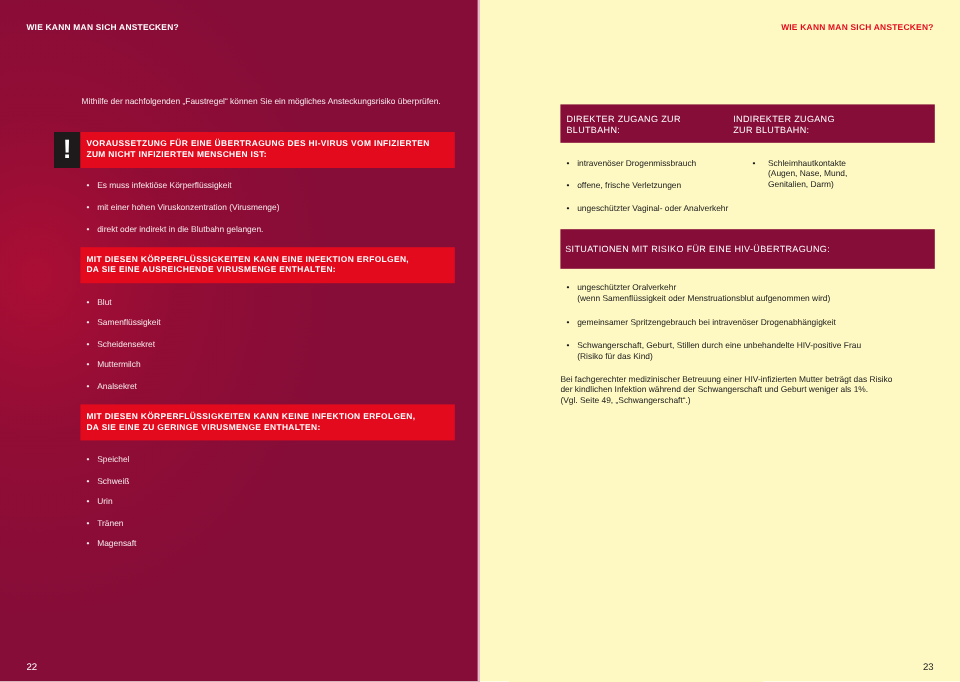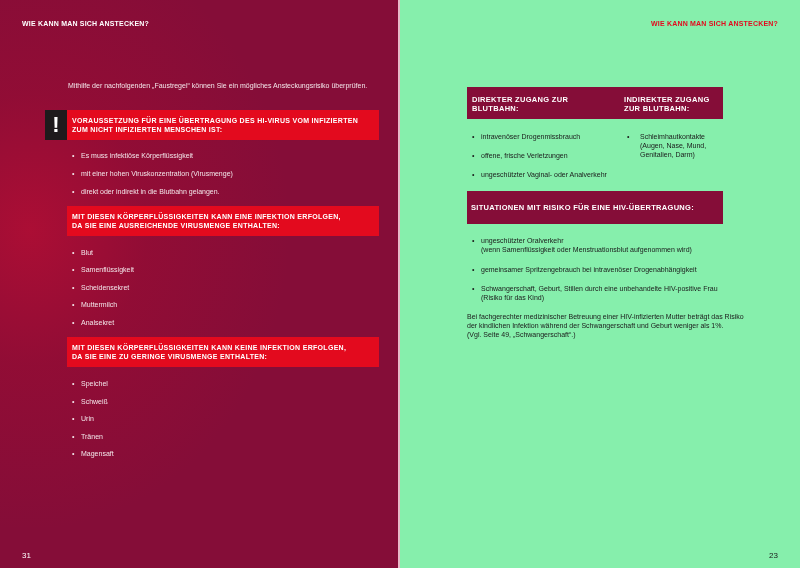--- a/index.html
+++ b/index.html
@@ -10,21 +10,21 @@
     position: absolute; left: 0; top: 0; width: 400px; height: 568px;
     background:
       radial-gradient(ellipse 260px 300px at 30px 230px, rgba(178,14,52,0.85) 0%, rgba(160,12,50,0.45) 45%, rgba(133,13,56,0) 100%),
       #850d38;
     color: #ffffff;
   }
   .page-left .edge {
     position: absolute; right: 0; top: 0; width: 2px; height: 568px; background: #e8b9c8;
   }
   .page-right {
-    position: absolute; left: 400px; top: 0; width: 400px; height: 568px; background: #86efac; color: #1a1a1a;
+    position: absolute; left: 400px; top: 0; width: 400px; height: 568px; background: #fef9c3; color: #1a1a1a;
   }
 
   .running-head {
     position: absolute; top: 20px; font-size: 7px; font-weight: bold; letter-spacing: 0.2px; text-transform: uppercase;
   }
   .page-left .running-head { left: 22px; color: #ffffff; }
   .page-right .running-head { right: 22px; color: #e30a1e; }
 
   .page-num { position: absolute; top: 551px; font-size: 8px; }
   .page-left .page-num { left: 22px; color: #ffffff; }
@@ -43,22 +43,22 @@
     position: absolute; left: 45px; top: 110px; width: 22px; height: 30px; background: #1e1a1c;
     color: #ffffff; font-weight: bold; font-size: 22px; line-height: 30px; text-align: center;
   }
 
   .bullet-item {
     position: absolute; left: 72px; font-size: 7px; line-height: 9px; color: #f3e6ea; white-space: nowrap;
   }
   .bullet-item .dot { display: inline-block; width: 9px; }
 
   .maroon-box {
-    position: absolute; left: 467px; width: 256px; background: #850d38; color: #fff;
-    font-size: 7.5px; font-weight: bold; line-height: 9px; letter-spacing: 0.3px; text-transform: uppercase;
+    position: absolute; left: 467px; width: 312px; background: #850d38; color: #fff;
+    font-size: 7.5px; font-weight: normal; line-height: 9px; letter-spacing: 0.3px; text-transform: uppercase;
   }
   .maroon-box .col { position: absolute; top: 8px; }
 
   .r-item {
     position: absolute; font-size: 7px; line-height: 9px; color: #1a1a1a; white-space: nowrap;
   }
   .r-item .dot { position: absolute; left: 0; top: 0; }
   .r-item .txt { display: block; margin-left: 9px; }
 
   .r-para {
@@ -99,34 +99,34 @@
     <div>MIT DIESEN KÖRPERFLÜSSIGKEITEN KANN KEINE INFEKTION ERFOLGEN,</div>
     <div>DA SIE EINE ZU GERINGE VIRUSMENGE ENTHALTEN:</div>
   </div>
 
   <div class="bullet-item" style="top:379px;"><span class="dot">•</span><span>Speichel</span></div>
   <div class="bullet-item" style="top:397px;"><span class="dot">•</span><span>Schweiß</span></div>
   <div class="bullet-item" style="top:414px;"><span class="dot">•</span><span>Urin</span></div>
   <div class="bullet-item" style="top:432px;"><span class="dot">•</span><span>Tränen</span></div>
   <div class="bullet-item" style="top:449px;"><span class="dot">•</span><span>Magensaft</span></div>
 
-  <div class="page-num">31</div>
+  <div class="page-num">22</div>
 </div>
 
 <div class="page-right">
   <div class="running-head">WIE KANN MAN SICH ANSTECKEN?</div>
   <div class="page-num">23</div>
 </div>
 
 <div class="maroon-box" style="top:87px; height:32px;">
   <div class="col" style="left:5px;">
     <div>DIREKTER ZUGANG ZUR</div>
     <div>BLUTBAHN:</div>
   </div>
-  <div class="col" style="left:157px;">
+  <div class="col" style="left:144px;">
     <div>INDIREKTER ZUGANG</div>
     <div>ZUR BLUTBAHN:</div>
   </div>
 </div>
 
 <div class="r-item" style="left:472px; top:132px;">
     <span class="dot">•</span>
     <span class="txt">intravenöser Drogenmissbrauch</span>
   </div>
 <div class="r-item" style="left:472px; top:151px;">

